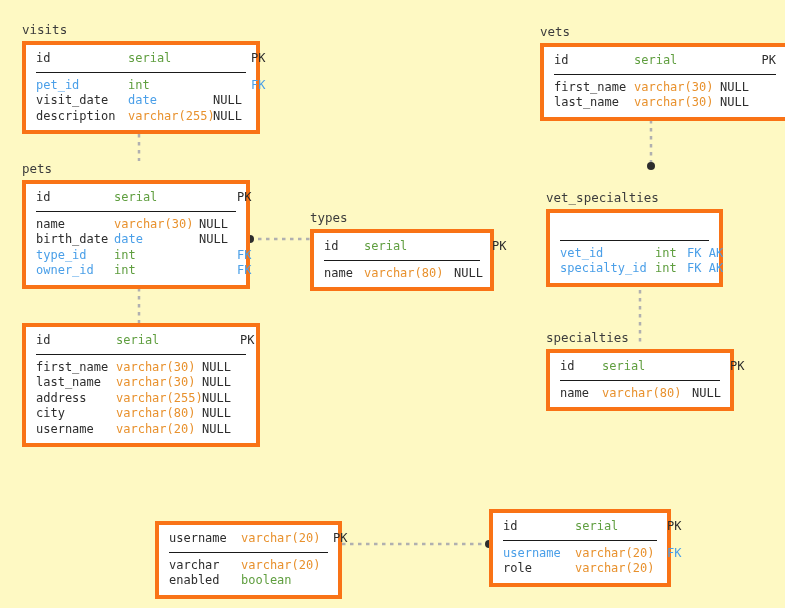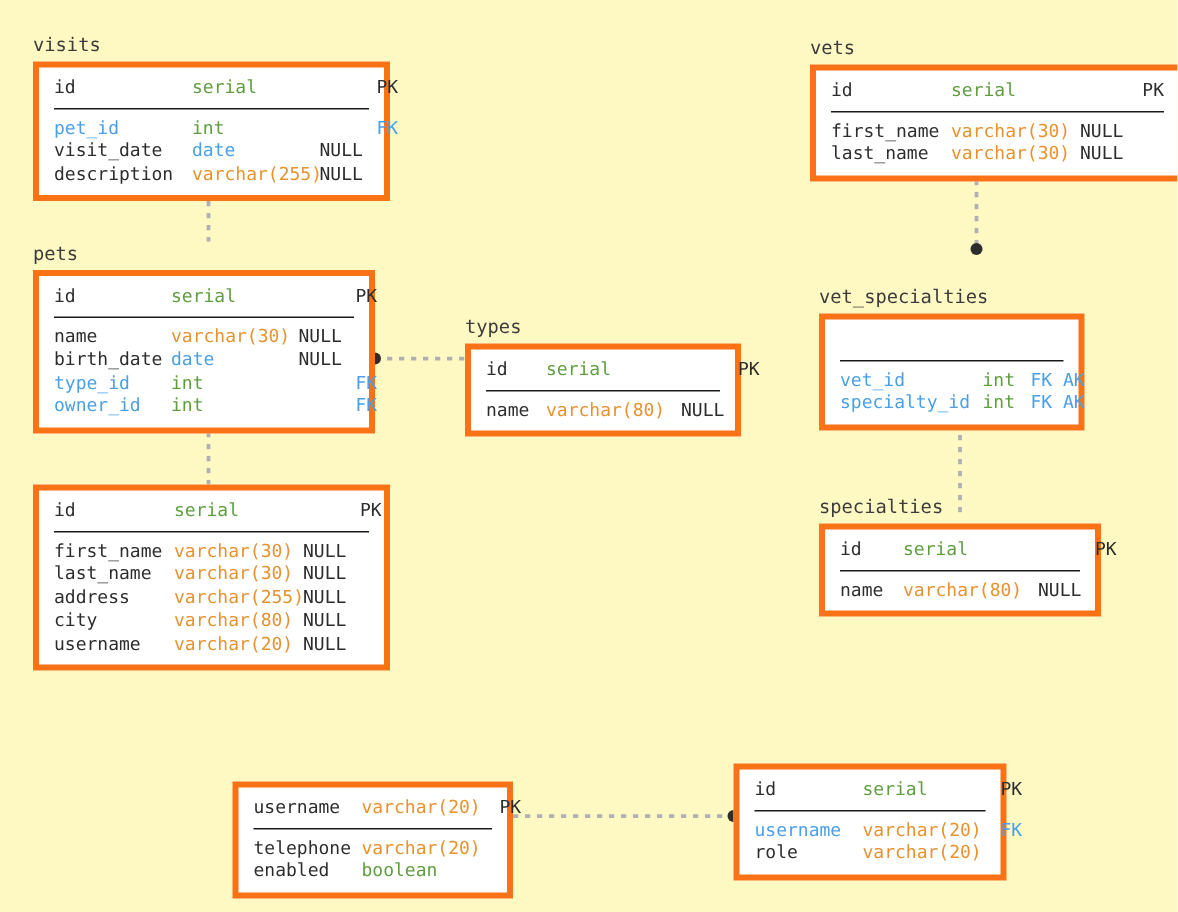--- a/index.html
+++ b/index.html
@@ -322,21 +322,21 @@
           <div class="rowgroup">
             <div class="row">
               <span class="col-name c-name" style="width: 72px;">username</span>
               <span class="col-type c-type t-varchar" style="width: 92px;">varchar(20)</span>
               <span class="col-key c-key">PK</span>
             </div>
           </div>
           <div class="divider"></div>
           <div class="rowgroup">
             <div class="row">
-              <span class="col-name c-name" style="width: 72px;">telephone</span>
+              <span class="col-name c-name" style="width: 72px;">varchar</span>
               <span class="col-type c-type t-varchar" style="width: 92px;">varchar(20)</span>
               <span class="col-key c-key"></span>
             </div>
             <div class="row">
               <span class="col-name c-name" style="width: 72px;">enabled</span>
               <span class="col-type c-type t-bool" style="width: 92px;">boolean</span>
               <span class="col-key c-key"></span>
             </div>
           </div>
         </div>

